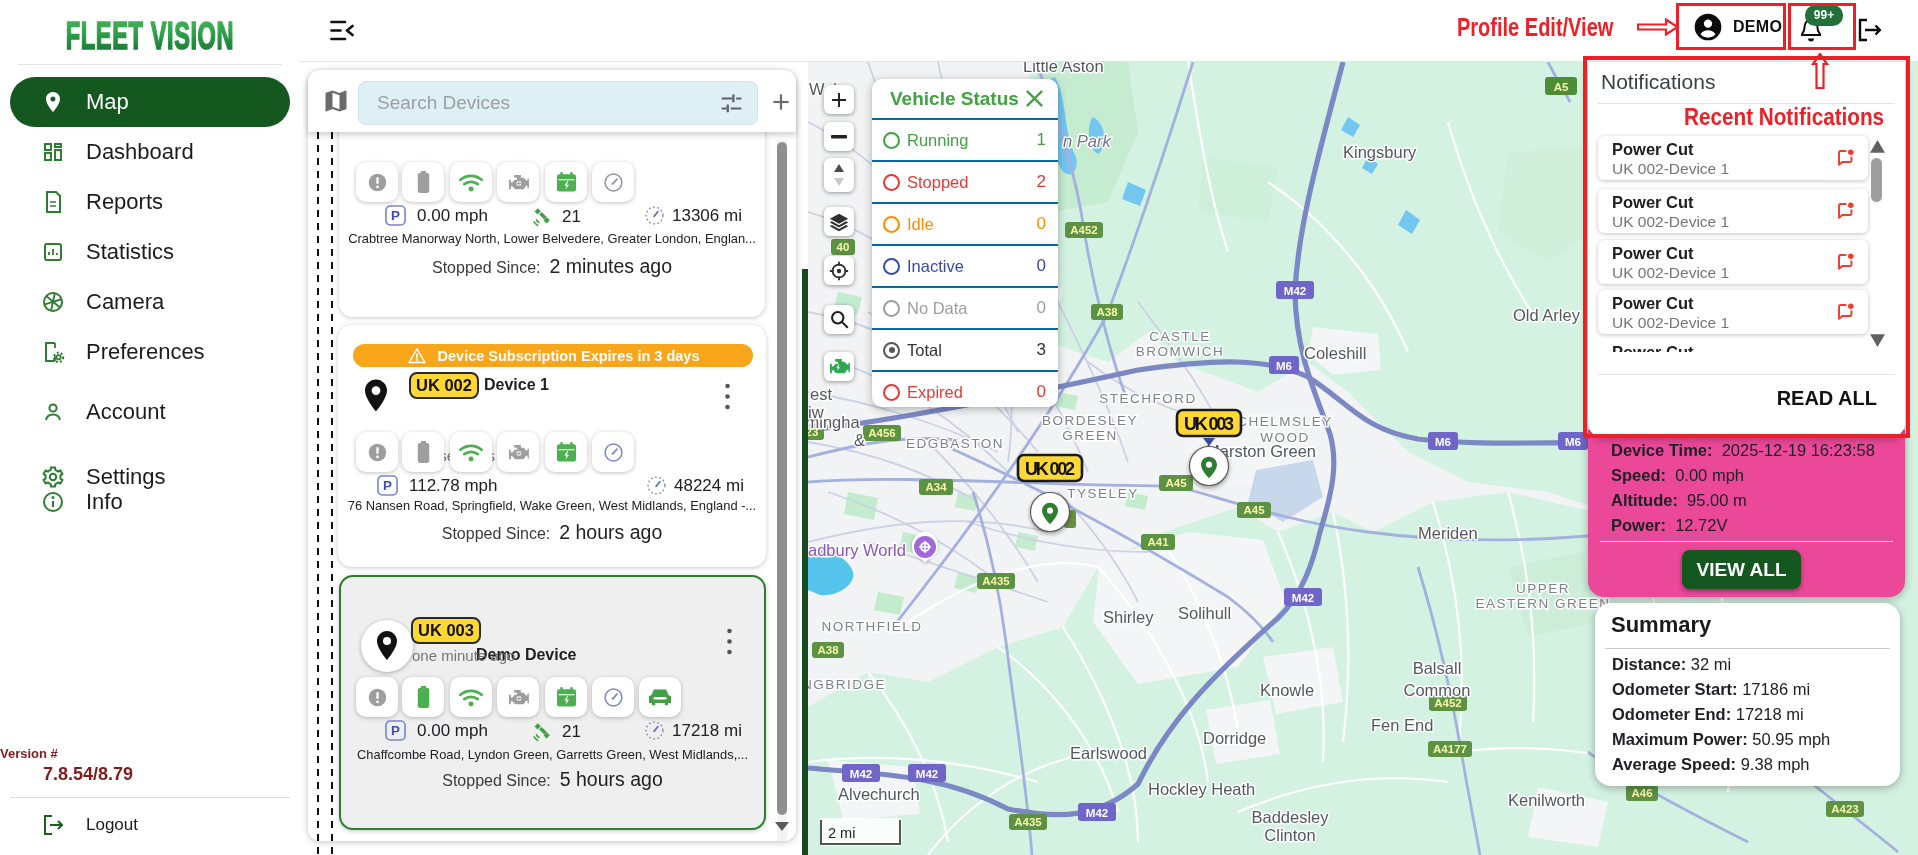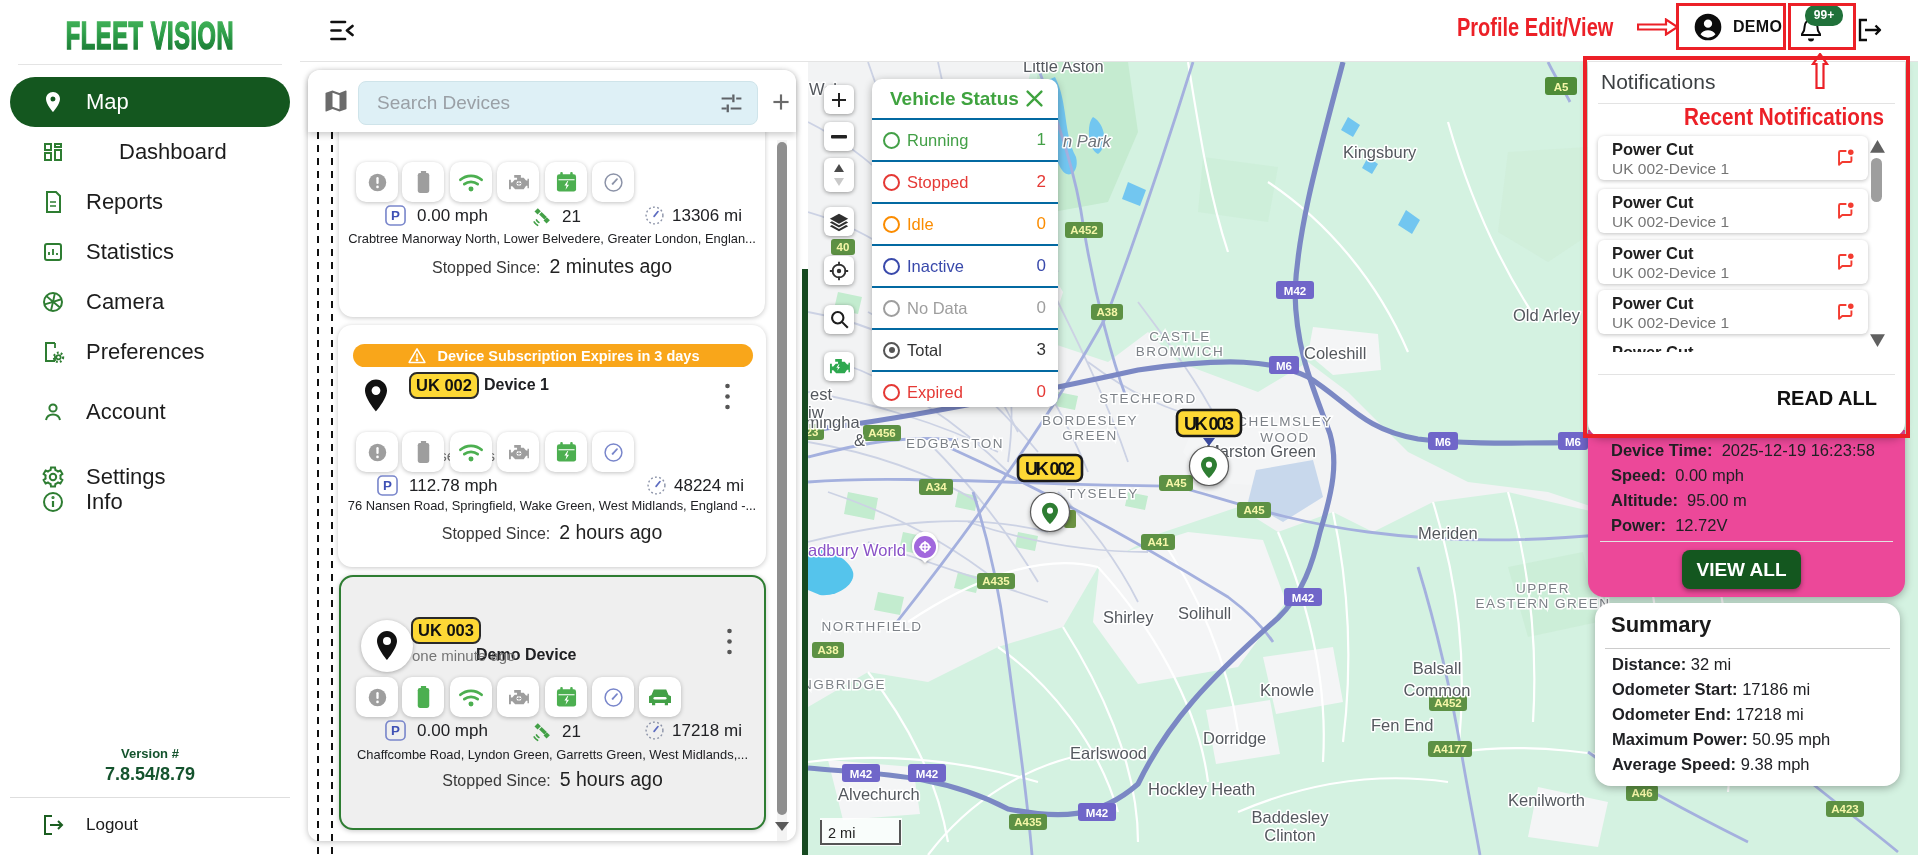--- a/index.html
+++ b/index.html
@@ -3,23 +3,23 @@
 <meta charset="utf-8">
 <style>
 * { margin:0; padding:0; box-sizing:border-box; }
 html,body { width:1918px; height:855px; overflow:hidden; font-family:"Liberation Sans",sans-serif; background:#fff; }
 #stage { position:relative; width:1918px; height:855px; }
 #sidebar { position:absolute; left:0; top:0; width:300px; height:855px; background:#fff; z-index:30; }
 #sidebar .sep-top { position:absolute; left:18px; right:18px; top:64px; height:1px; background:#e4e4e4; }
 .navitem { position:absolute; left:10px; width:280px; height:50px; display:flex; align-items:center; color:#1c1c1c; font-size:22px; }
 .navitem .nico { width:24px; height:24px; margin-left:31px; margin-right:21px; flex:none; }
 .navitem.active { background:#14571f; border-radius:25px; color:#fff; }
-#version { position:absolute; left:0; top:746px; width:300px; text-align:center; color:#14532d; }
+#version { position:absolute; left:0; top:746px; width:300px; color:#7f1d1d; }
 #version .v1 { font-size:13px; font-weight:bold; }
-#version .v2 { font-size:18px; font-weight:bold; margin-top:3px; }
+#version .v2 { font-size:18px; font-weight:bold; margin-top:3px;margin-left:43px; }
 #sidebar .sep-bot { position:absolute; left:10px; right:10px; top:797px; height:1px; background:#dedede; }
 #logout { position:absolute; left:10px; top:800px; width:280px; height:50px; display:flex; align-items:center; color:#1c1c1c; font-size:17px; }
 #logout .nico { width:24px; height:24px; margin-left:31px; margin-right:21px; }
 #topbar { position:absolute; left:300px; top:0; width:1618px; height:62px; background:#fff; border-bottom:1px solid #e4e4e4; z-index:25; }
 #hamb { position:absolute; left:330px; top:20px; width:24px; height:22px; z-index:26; }
 #profile { position:absolute; left:1692px; top:9px; height:36px; display:flex; align-items:center; z-index:26; }
 #profile .uname { font-size:16px; font-weight:bold; color:#101010; letter-spacing:0.3px; margin-left:9px; }
 #bell { position:absolute; left:1799px; top:17px; width:24px; height:26px; z-index:26; }
 #badge99 { position:absolute; left:1805px; top:5px; width:38px; height:21px; background:#20713a; border-radius:10px; color:#fff; font-size:12px; font-weight:bold; text-align:center; line-height:21px; z-index:27; }
 #exiticon { position:absolute; left:1857px; top:17px; width:26px; height:26px; z-index:26; }
@@ -388,21 +388,21 @@
         </defs>
       <text x="150" y="39" text-anchor="middle" font-family="Liberation Sans,sans-serif" font-weight="bold" font-size="38" fill="url(#lgrad)" stroke="url(#lgrad)" stroke-width="1.6" transform="translate(150,0) scale(0.62,1) translate(-150,0)" letter-spacing="1">FLEET VISION</text>
     </svg>
     <div class="sep-top"></div>
     <div class="navitem active" style="top:77px;">
       <svg class="nico" viewBox="0 0 24 24" fill="#fff">
           <path d="M12 2C8.1 2 5 5.1 5 9c0 5.2 7 13 7 13s7-7.8 7-13c0-3.9-3.1-7-7-7zm0 9.5A2.5 2.5 0 1 1 12 6.5a2.5 2.5 0 0 1 0 5z"></path>
         </svg>
       <span>Map</span>
       </div>
-    <div class="navitem" style="top:127px;gap:33px;">
+    <div class="navitem" style="top:127px;">
       <svg class="nico" viewBox="0 0 24 24" fill="none" stroke="#2e7d32" stroke-width="2">
           <path d="M4 4h6v6H4zM14 4h6v3h-6zM14 10h6v10h-6zM4 13h6v7H4z"></path>
         </svg>
       <span>Dashboard</span>
       </div>
     <div class="navitem" style="top:177px;">
       <svg class="nico" viewBox="0 0 24 24" fill="none" stroke="#2e7d32" stroke-width="2">
           <path d="M6 2h9l4 4v16H6z"></path>
           <path d="M9 12h6M9 16h6" stroke-width="1.6"></path>
         </svg>

